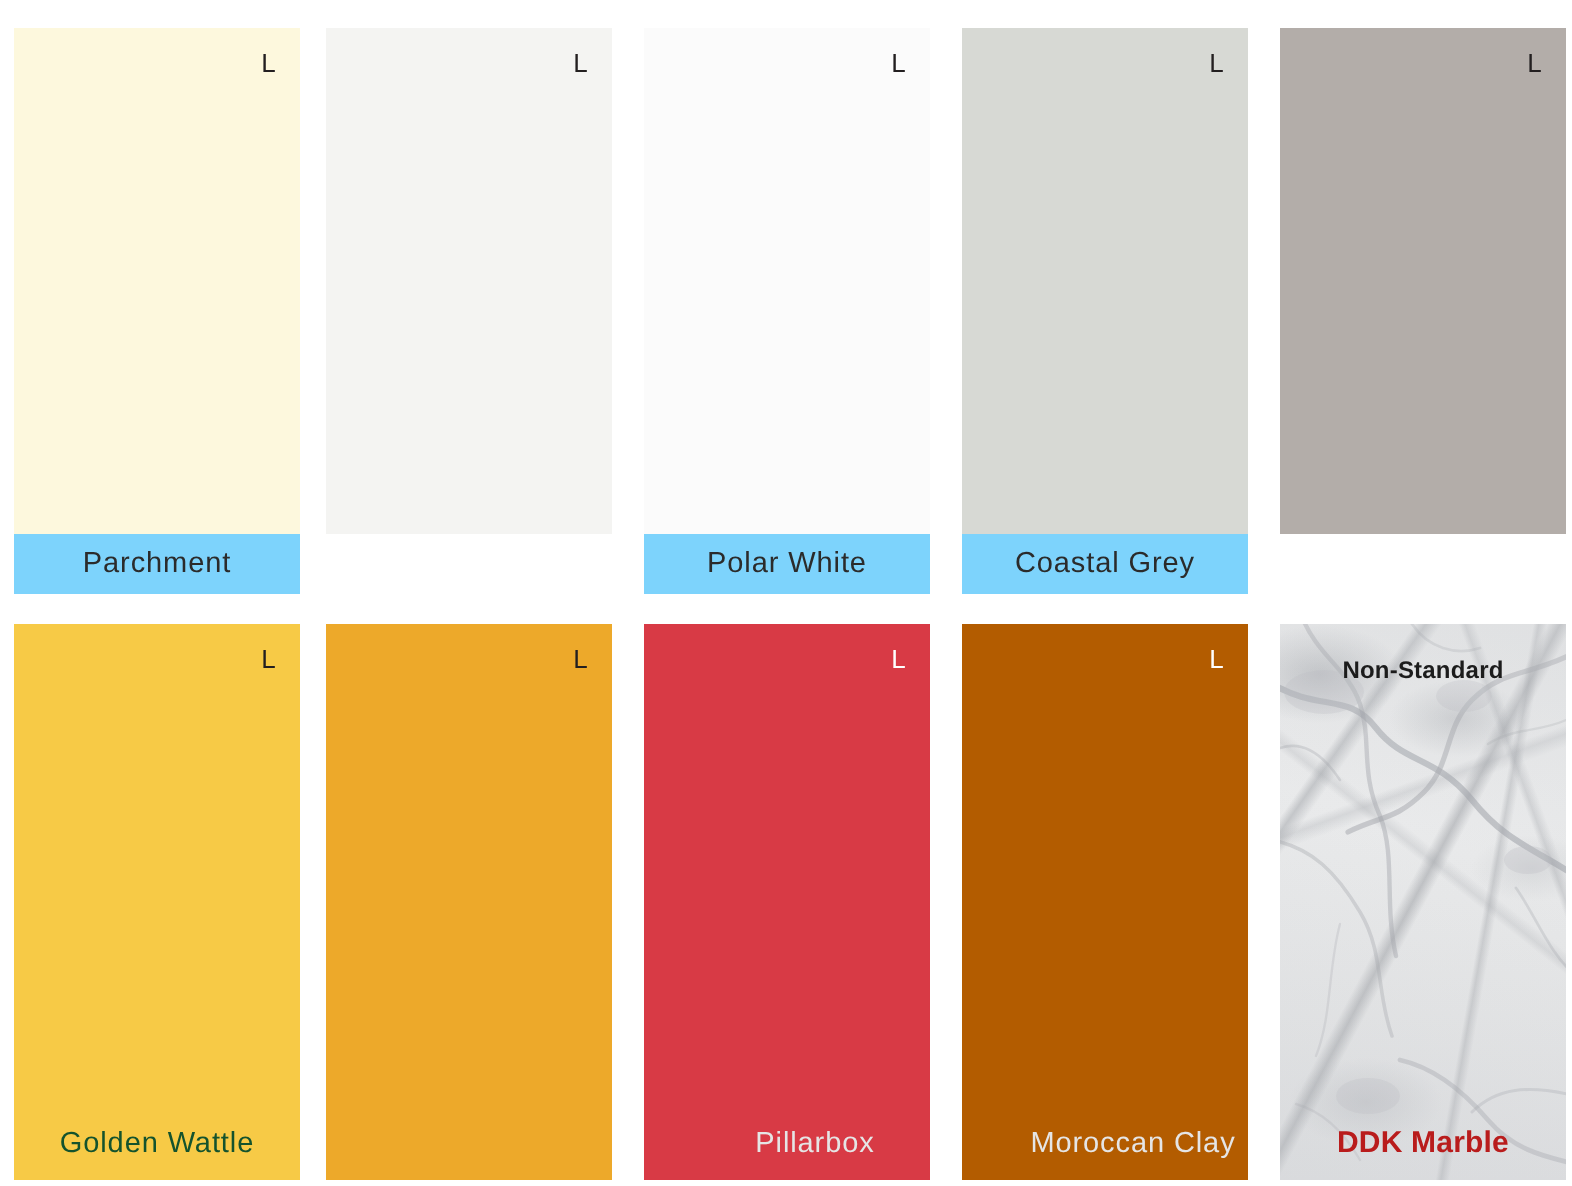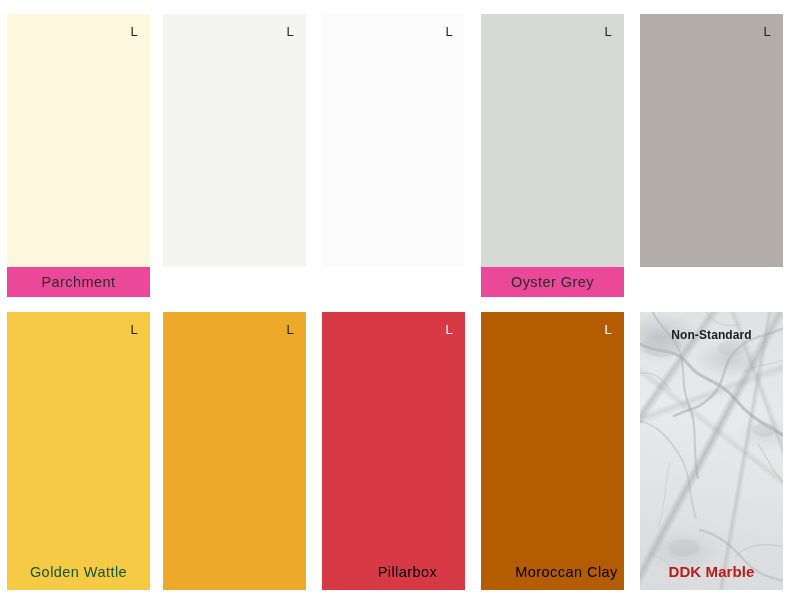--- a/index.html
+++ b/index.html
@@ -60,42 +60,42 @@
   }
   .row-top .swatch-label {
     display: block;
     width: 143px;
     text-align: center;
     font-family: "Liberation Sans", sans-serif;
     font-size: 14.5px;
     line-height: 30px;
     letter-spacing: 0.45px;
     color: #2b2b2b;
-    background: #ec4899;
+    background: #7dd3fc;
   }
 
   
   .row-bottom .swatch-chip {
     height: 278px;
   }
   .row-bottom .swatch-label {
     position: absolute;
     left: 0;
     right: 0;
     bottom: 8px;
     text-align: center;
     font-family: "Liberation Sans", sans-serif;
     font-size: 14.5px;
     line-height: 20px;
     letter-spacing: 0.45px;
     color: #14532d;
     z-index: 6;
   }
   .row-bottom .swatch-label.light-on-dark {
-    color: #000000;
+    color: #e5e5e5;
     margin-left: 28px;
   }
 
   
   .nonstandard-tag {
     position: absolute;
     left: 0;
     right: 0;
     top: 14px;
     text-align: center;
@@ -158,27 +158,28 @@
   <div class="swatch-card row-top" style="left:163px; top:14px;">
     <div class="swatch-chip" id="chip-1" style="background: rgb(244, 244, 242);">
       <span class="finish-marker">L</span>
     </div>
   </div>
 
   <div class="swatch-card row-top" style="left:322px; top:14px;">
     <div class="swatch-chip" id="chip-2" style="background: rgb(251, 251, 251);">
       <span class="finish-marker">L</span>
     </div>
+    <span class="swatch-label">Polar White</span>
   </div>
 
   <div class="swatch-card row-top" style="left:481px; top:14px;">
     <div class="swatch-chip" id="chip-3" style="background: rgb(215, 217, 212);">
       <span class="finish-marker">L</span>
     </div>
-    <span class="swatch-label">Oyster Grey</span>
+    <span class="swatch-label">Coastal Grey</span>
   </div>
 
   <div class="swatch-card row-top" style="left:640px; top:14px;">
     <div class="swatch-chip" id="chip-4" style="background: rgb(179, 173, 169);">
       <span class="finish-marker">L</span>
     </div>
   </div>
 
   <div class="swatch-card row-bottom" style="left:7px; top:312px;">
     <div class="swatch-chip" id="chip-5" style="background: rgb(247, 202, 70);">

